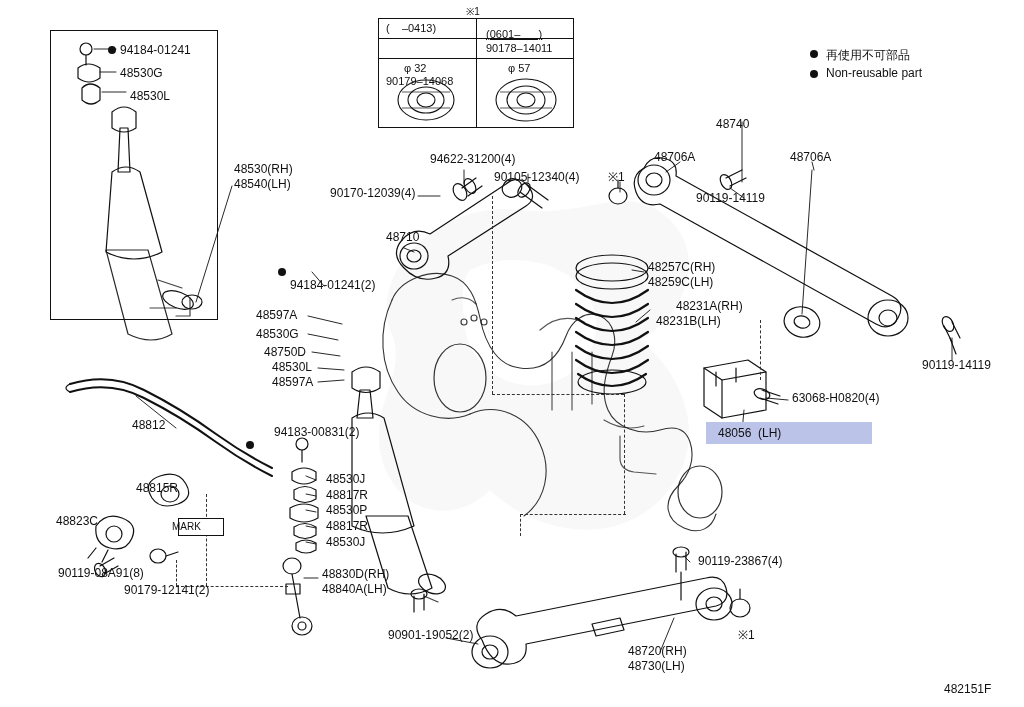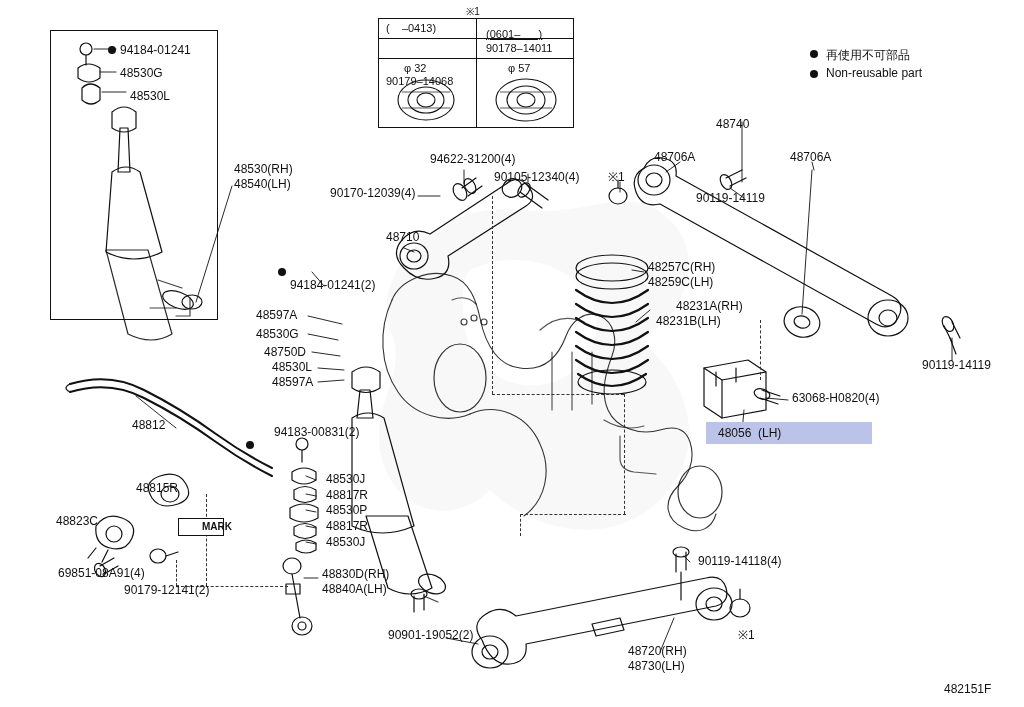--- a/index.html
+++ b/index.html
@@ -245,21 +245,21 @@
   <div class="dash-v" style="left:624px;top:394px;height:120px;"></div>
   <div class="dash-h" style="left:520px;top:514px;width:106px;"></div>
   <div class="dash-v" style="left:520px;top:514px;height:22px;"></div>
   <div class="dash-v" style="left:206px;top:494px;height:92px;"></div>
   <div class="dash-h" style="left:176px;top:586px;width:112px;"></div>
   <div class="dash-v" style="left:176px;top:560px;height:26px;"></div>
   <div class="dash-h" style="left:298px;top:566px;width:0px;"></div>
   <div class="dash-v" style="left:760px;top:320px;height:60px;"></div>
 
   <div class="box" style="left:178px;top:518px;width:46px;height:18px;background:#fff;"></div>
-  <div class="lbl tiny" style="left:202px;top:521px;font-weight:bold;">MARK</div>
+  <div class="lbl tiny" style="left:172px;top:521px;">MARK</div>
 
   <div class="hl" style="left:706px;top:422px;width:166px;height:22px;"></div>
 
   <div class="dot" style="left:810px;top:50px;"></div>
   <div class="lbl" style="left:826px;top:47px;">再使用不可部品</div>
   <div class="dot" style="left:810px;top:70px;"></div>
   <div class="lbl" style="left:826px;top:66px;">Non-reusable part</div>
 
   <div class="dot" style="left:108px;top:46px;"></div>
   <div class="lbl" style="left:120px;top:43px;">94184-01241</div>
@@ -274,35 +274,35 @@
   <div class="dot" style="left:278px;top:268px;"></div>
   <div class="lbl" style="left:290px;top:278px;">94184-01241(2)</div>
   <div class="lbl" style="left:256px;top:308px;">48597A</div>
   <div class="lbl" style="left:256px;top:327px;">48530G</div>
   <div class="lbl" style="left:264px;top:345px;">48750D</div>
   <div class="lbl" style="left:272px;top:360px;">48530L</div>
   <div class="lbl" style="left:272px;top:375px;">48597A</div>
   <div class="lbl" style="left:132px;top:418px;">48812</div>
   <div class="lbl" style="left:136px;top:481px;">48815R</div>
   <div class="lbl" style="left:56px;top:514px;">48823C</div>
-  <div class="lbl" style="left:58px;top:566px;">69851-08A91(4)</div>
+  <div class="lbl" style="left:58px;top:566px;">90119-08A91(8)</div>
   <div class="lbl" style="left:124px;top:583px;">90179-12141(2)</div>
   <div class="dot" style="left:246px;top:441px;"></div>
   <div class="lbl" style="left:258px;top:425px;margin-left:16px;">94183-00831(2)</div>
   <div class="lbl" style="left:326px;top:472px;">48530J</div>
   <div class="lbl" style="left:326px;top:488px;">48817R</div>
   <div class="lbl" style="left:326px;top:503px;">48530P</div>
   <div class="lbl" style="left:326px;top:519px;">48817R</div>
   <div class="lbl" style="left:326px;top:535px;">48530J</div>
   <div class="lbl" style="left:322px;top:567px;">48830D(RH)</div>
   <div class="lbl" style="left:322px;top:582px;">48840A(LH)</div>
   <div class="lbl" style="left:388px;top:628px;">90901-19052(2)</div>
   <div class="lbl" style="left:628px;top:644px;">48720(RH)</div>
   <div class="lbl" style="left:628px;top:659px;">48730(LH)</div>
-  <div class="lbl" style="left:698px;top:554px;">90119-14118(4)</div>
+  <div class="lbl" style="left:698px;top:554px;">90119-23867(4)</div>
   <div class="lbl" style="left:738px;top:626px;">※1</div>
   <div class="lbl" style="left:716px;top:117px;">48740</div>
   <div class="lbl" style="left:654px;top:150px;">48706A</div>
   <div class="lbl" style="left:790px;top:150px;">48706A</div>
   <div class="lbl" style="left:696px;top:191px;">90119-14119</div>
   <div class="lbl" style="left:608px;top:168px;">※1</div>
   <div class="lbl" style="left:922px;top:358px;">90119-14119</div>
   <div class="lbl" style="left:648px;top:260px;">48257C(RH)</div>
   <div class="lbl" style="left:648px;top:275px;">48259C(LH)</div>
   <div class="lbl" style="left:656px;top:299px;margin-left:20px;">48231A(RH)</div>

